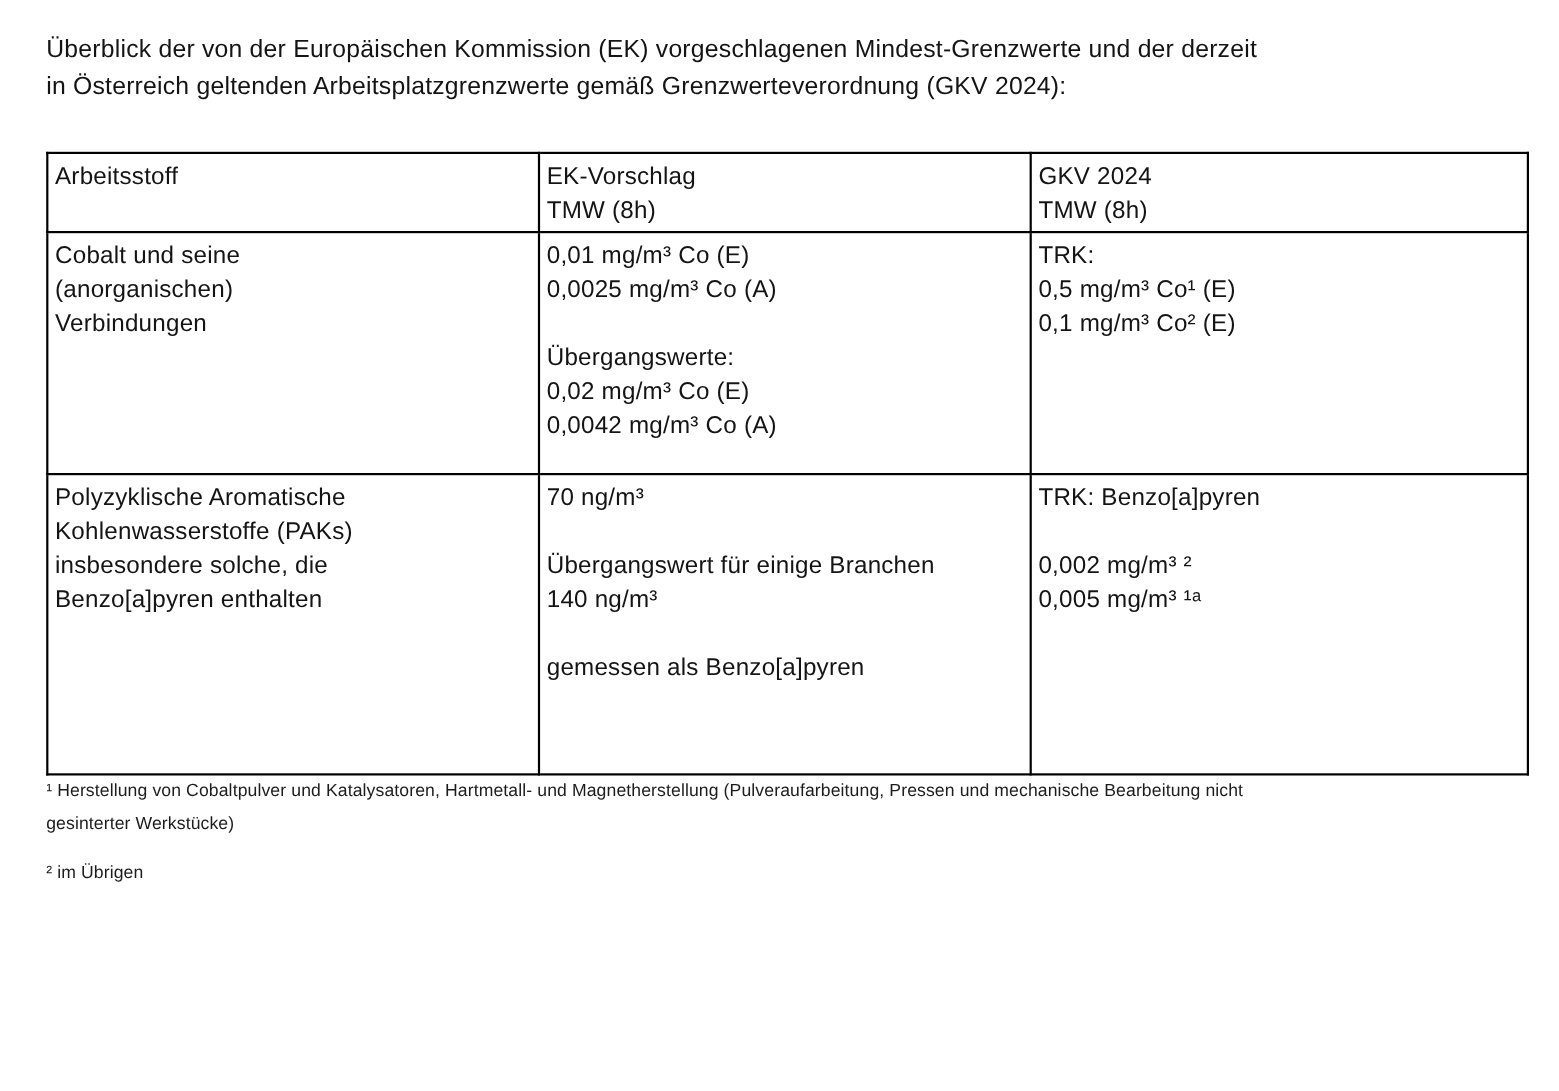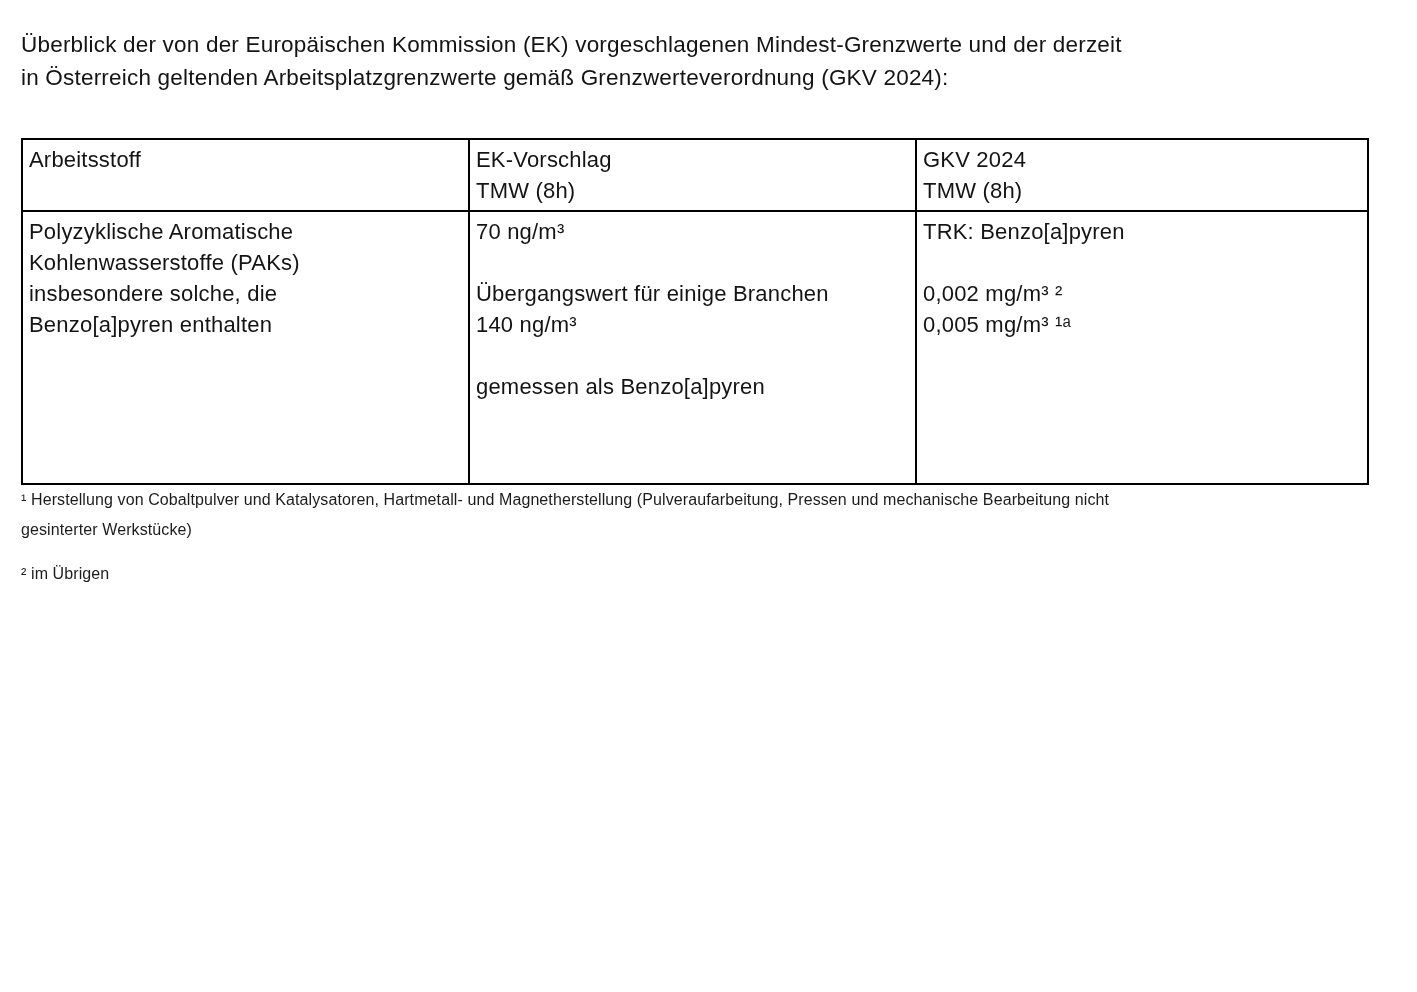--- a/index.html
+++ b/index.html
@@ -12,21 +12,21 @@
   }
   body {
     font-family: "Liberation Sans", "DejaVu Sans", sans-serif;
     color: #141414;
     -webkit-font-smoothing: antialiased;
   }
   .page {
     box-sizing: border-box;
     width: 1417px;
     height: 992px;
-    padding: 28px 33px 0 21px;
+    padding: 28px 33px 0 42px;
   }
   .doc-title {
     font-size: 22.5px;
     line-height: 33px;
     white-space: pre-line;
     letter-spacing: 0.2px;
     margin: 0 0 0 0;
   }
   table.limits-table {
     border-collapse: collapse;
@@ -80,20 +80,34 @@
     <thead>
       <tr class="row-header">
         <th>Arbeitsstoff</th>
         <th>EK-Vorschlag
 TMW (8h)</th>
         <th>GKV 2024
 TMW (8h)</th>
       </tr>
     </thead>
     <tbody>
+      <tr class="row-cobalt">
+        <td>Cobalt und seine
+(anorganischen)
+Verbindungen</td>
+        <td>0,01 mg/m³ Co (E)
+0,0025 mg/m³ Co (A)
+
+Übergangswerte:
+0,02 mg/m³ Co (E)
+0,0042 mg/m³ Co (A)</td>
+        <td>TRK:
+0,5 mg/m³ Co¹ (E)
+0,1 mg/m³ Co² (E)</td>
+      </tr>
       <tr class="row-pak">
         <td>Polyzyklische Aromatische
 Kohlenwasserstoffe (PAKs)
 insbesondere solche, die
 Benzo[a]pyren enthalten</td>
         <td>70 ng/m³
 
 Übergangswert für einige Branchen
 140 ng/m³
 

